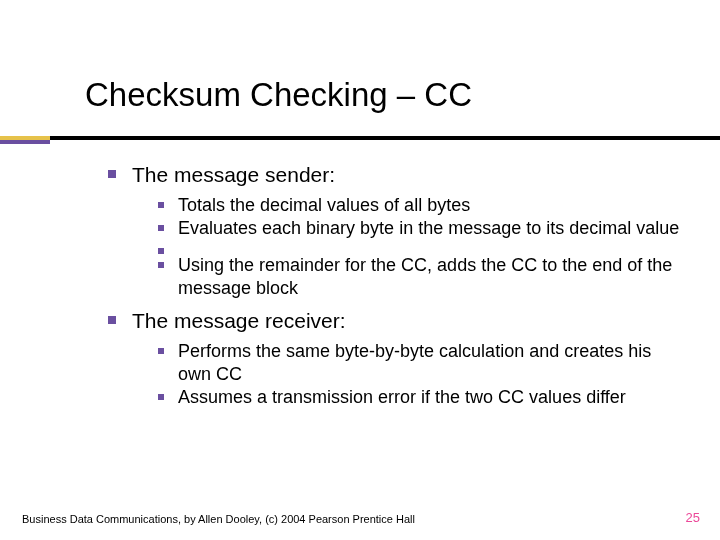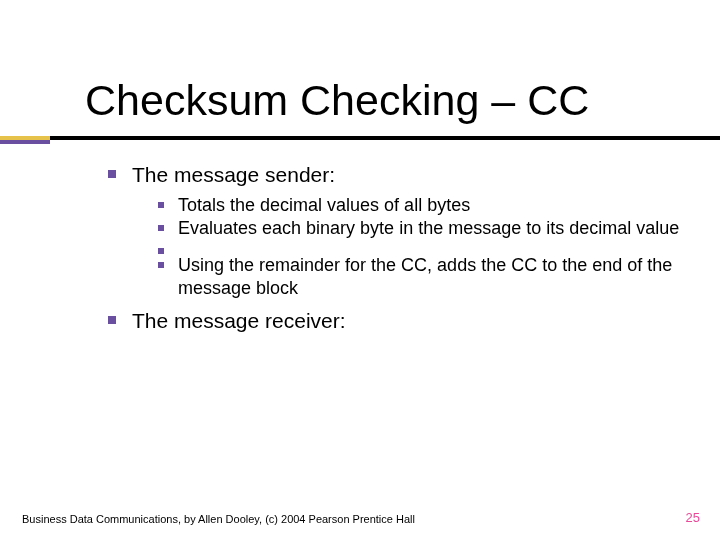--- a/index.html
+++ b/index.html
@@ -18,21 +18,21 @@
     width: 720px;
     height: 540px;
     box-sizing: border-box;
   }
   .title-block {
     position: absolute;
     left: 85px;
     top: 76px;
   }
   .title-text {
-    font-size: 43px;
+    font-size: 33px;
     letter-spacing: 0px;
     color: #000;
   }
   .hr-yellow {
     position: absolute;
     left: 0;
     top: 136px;
     width: 50px;
     height: 4px;
     background: #e6c24a;
@@ -149,19 +149,27 @@
         <div class="b"></div>
         <div class="t">Using the remainder for the CC, adds the CC to the end of the message block</div>
       </div>
     </div>
 
     <div class="lvl1">
       <div class="b"></div>
       <div class="t">The message receiver:</div>
     </div>
     <div class="lvl2-group">
+      <div class="lvl2">
+        <div class="b"></div>
+        <div class="t">Performs the same byte-by-byte calculation and creates his own CC</div>
+      </div>
+      <div class="lvl2">
+        <div class="b"></div>
+        <div class="t">Assumes a transmission error if the two CC values differ</div>
+      </div>
     </div>
 
   </div>
 
   <div class="footer">Business Data Communications, by Allen Dooley, (c) 2004 Pearson Prentice Hall</div>
   <div class="pagenum">25</div>
 </div>
 
 </body></html>

